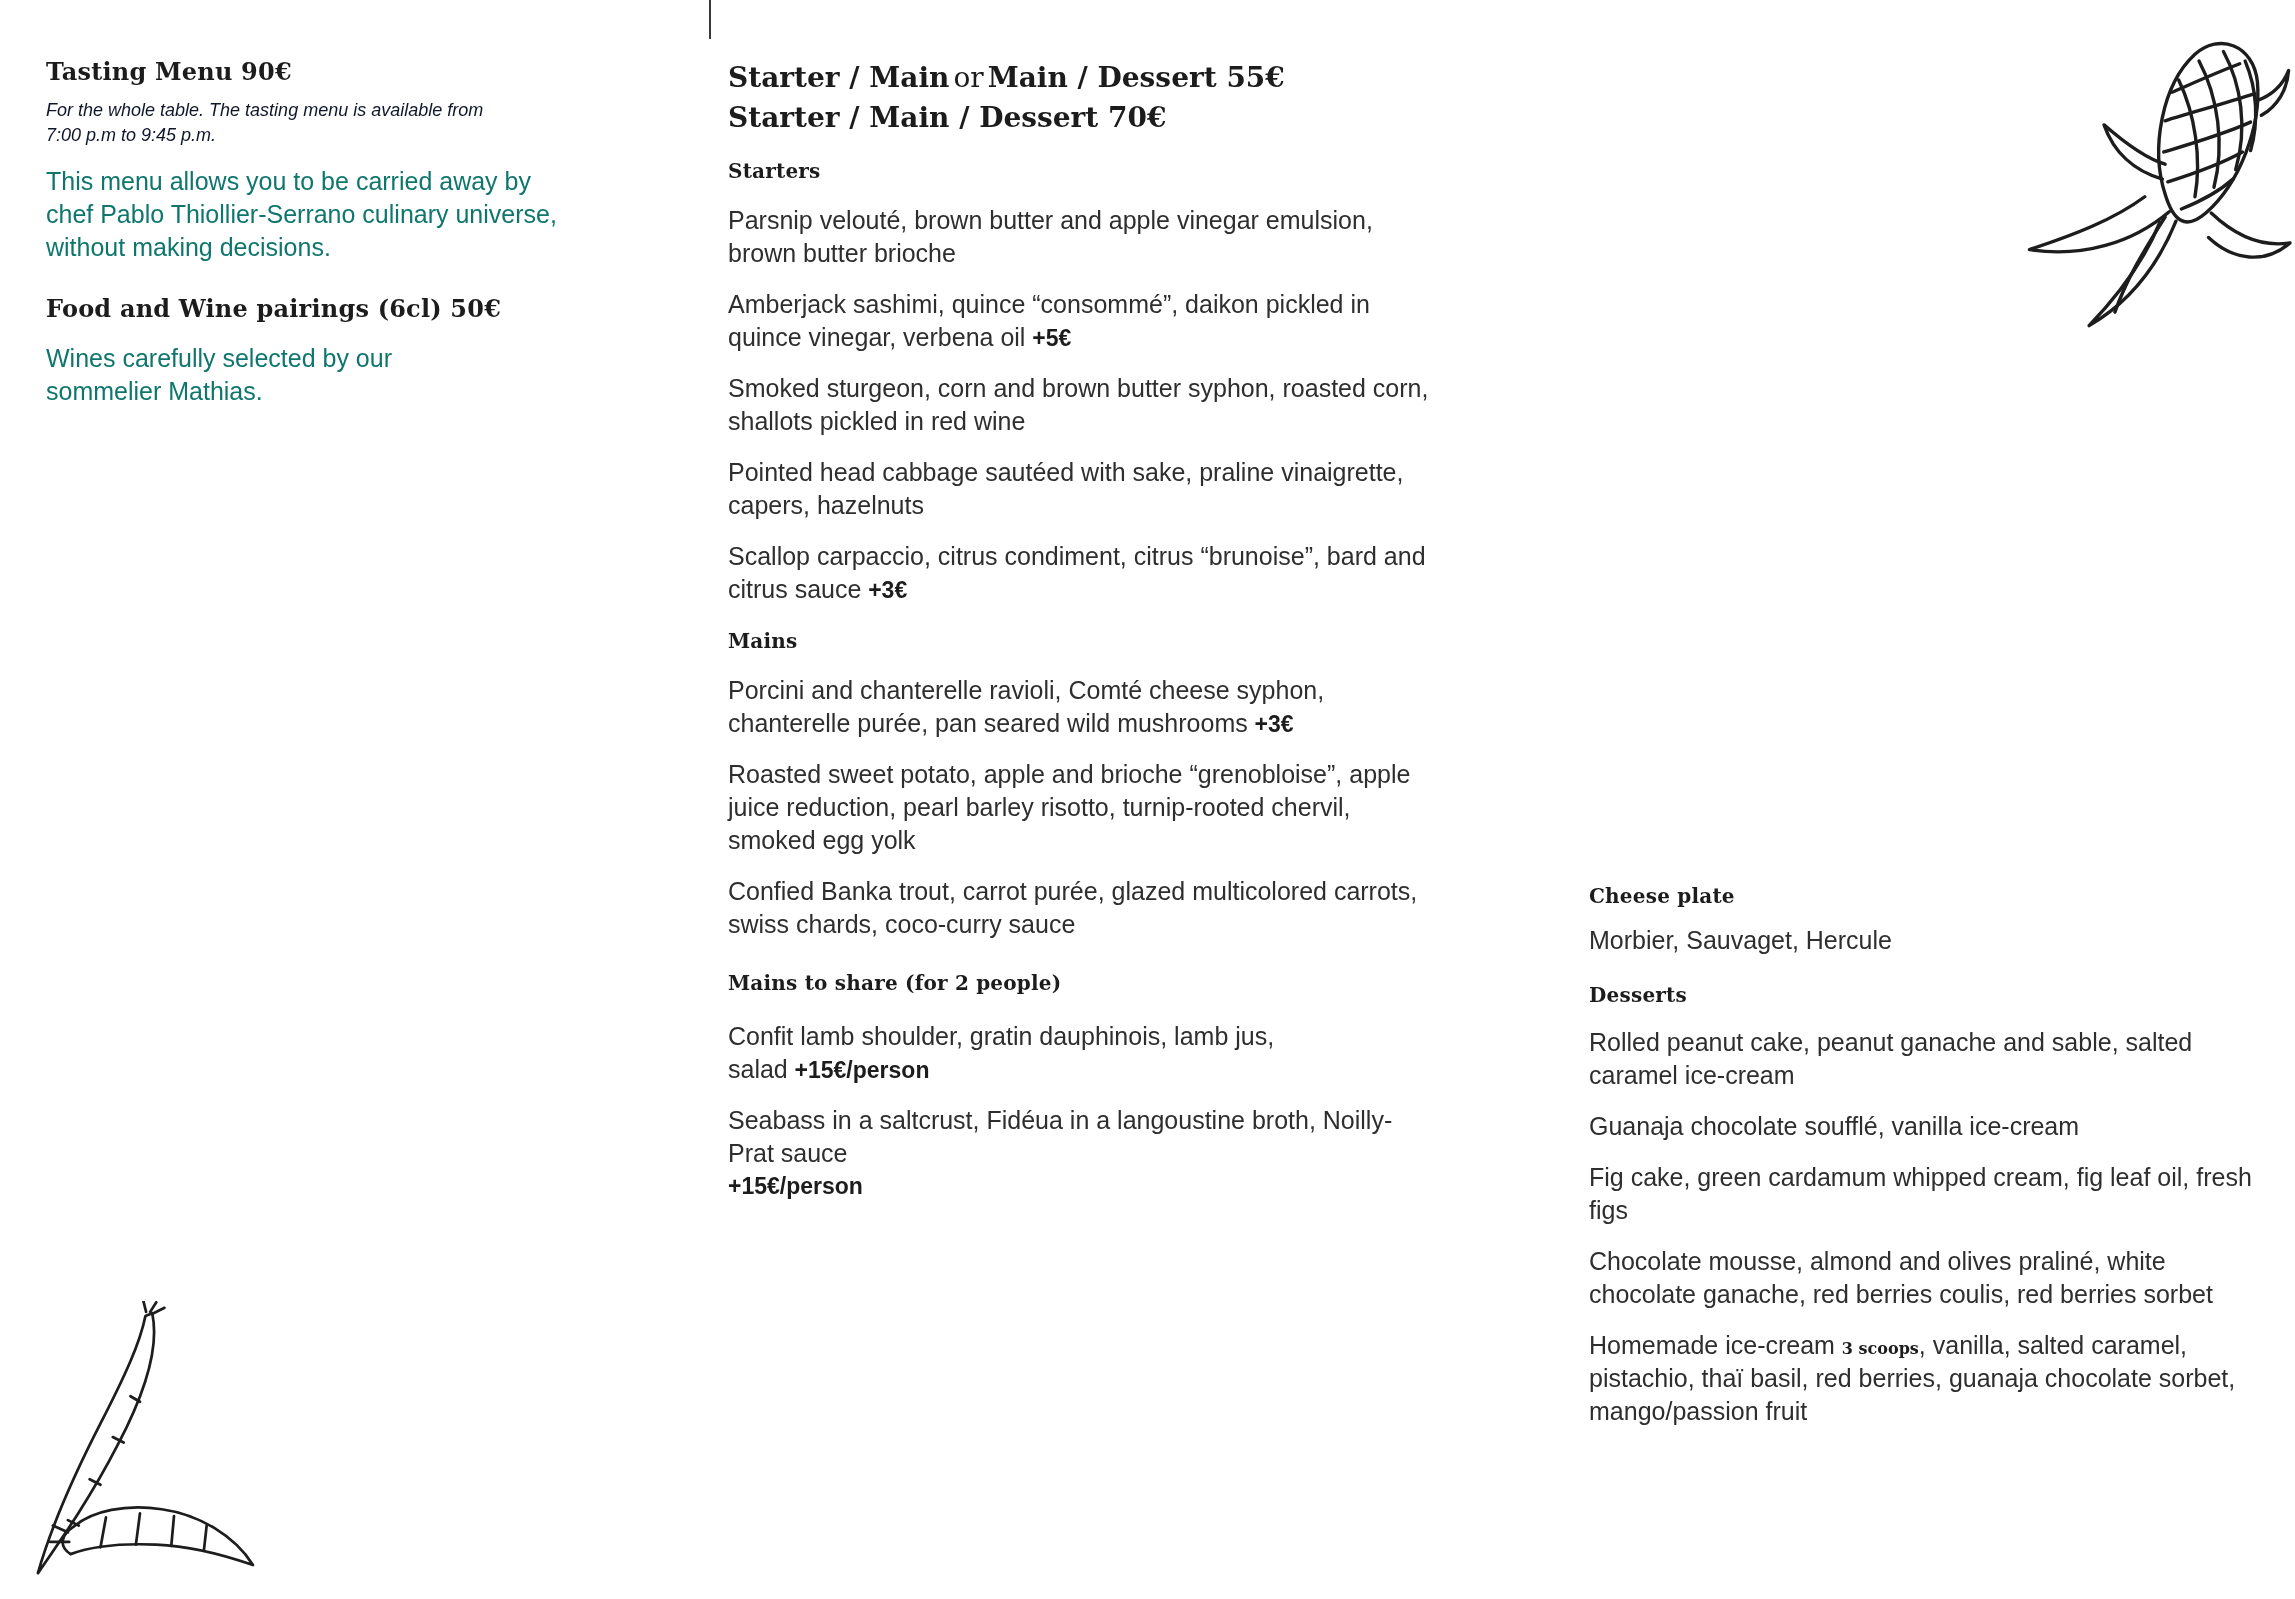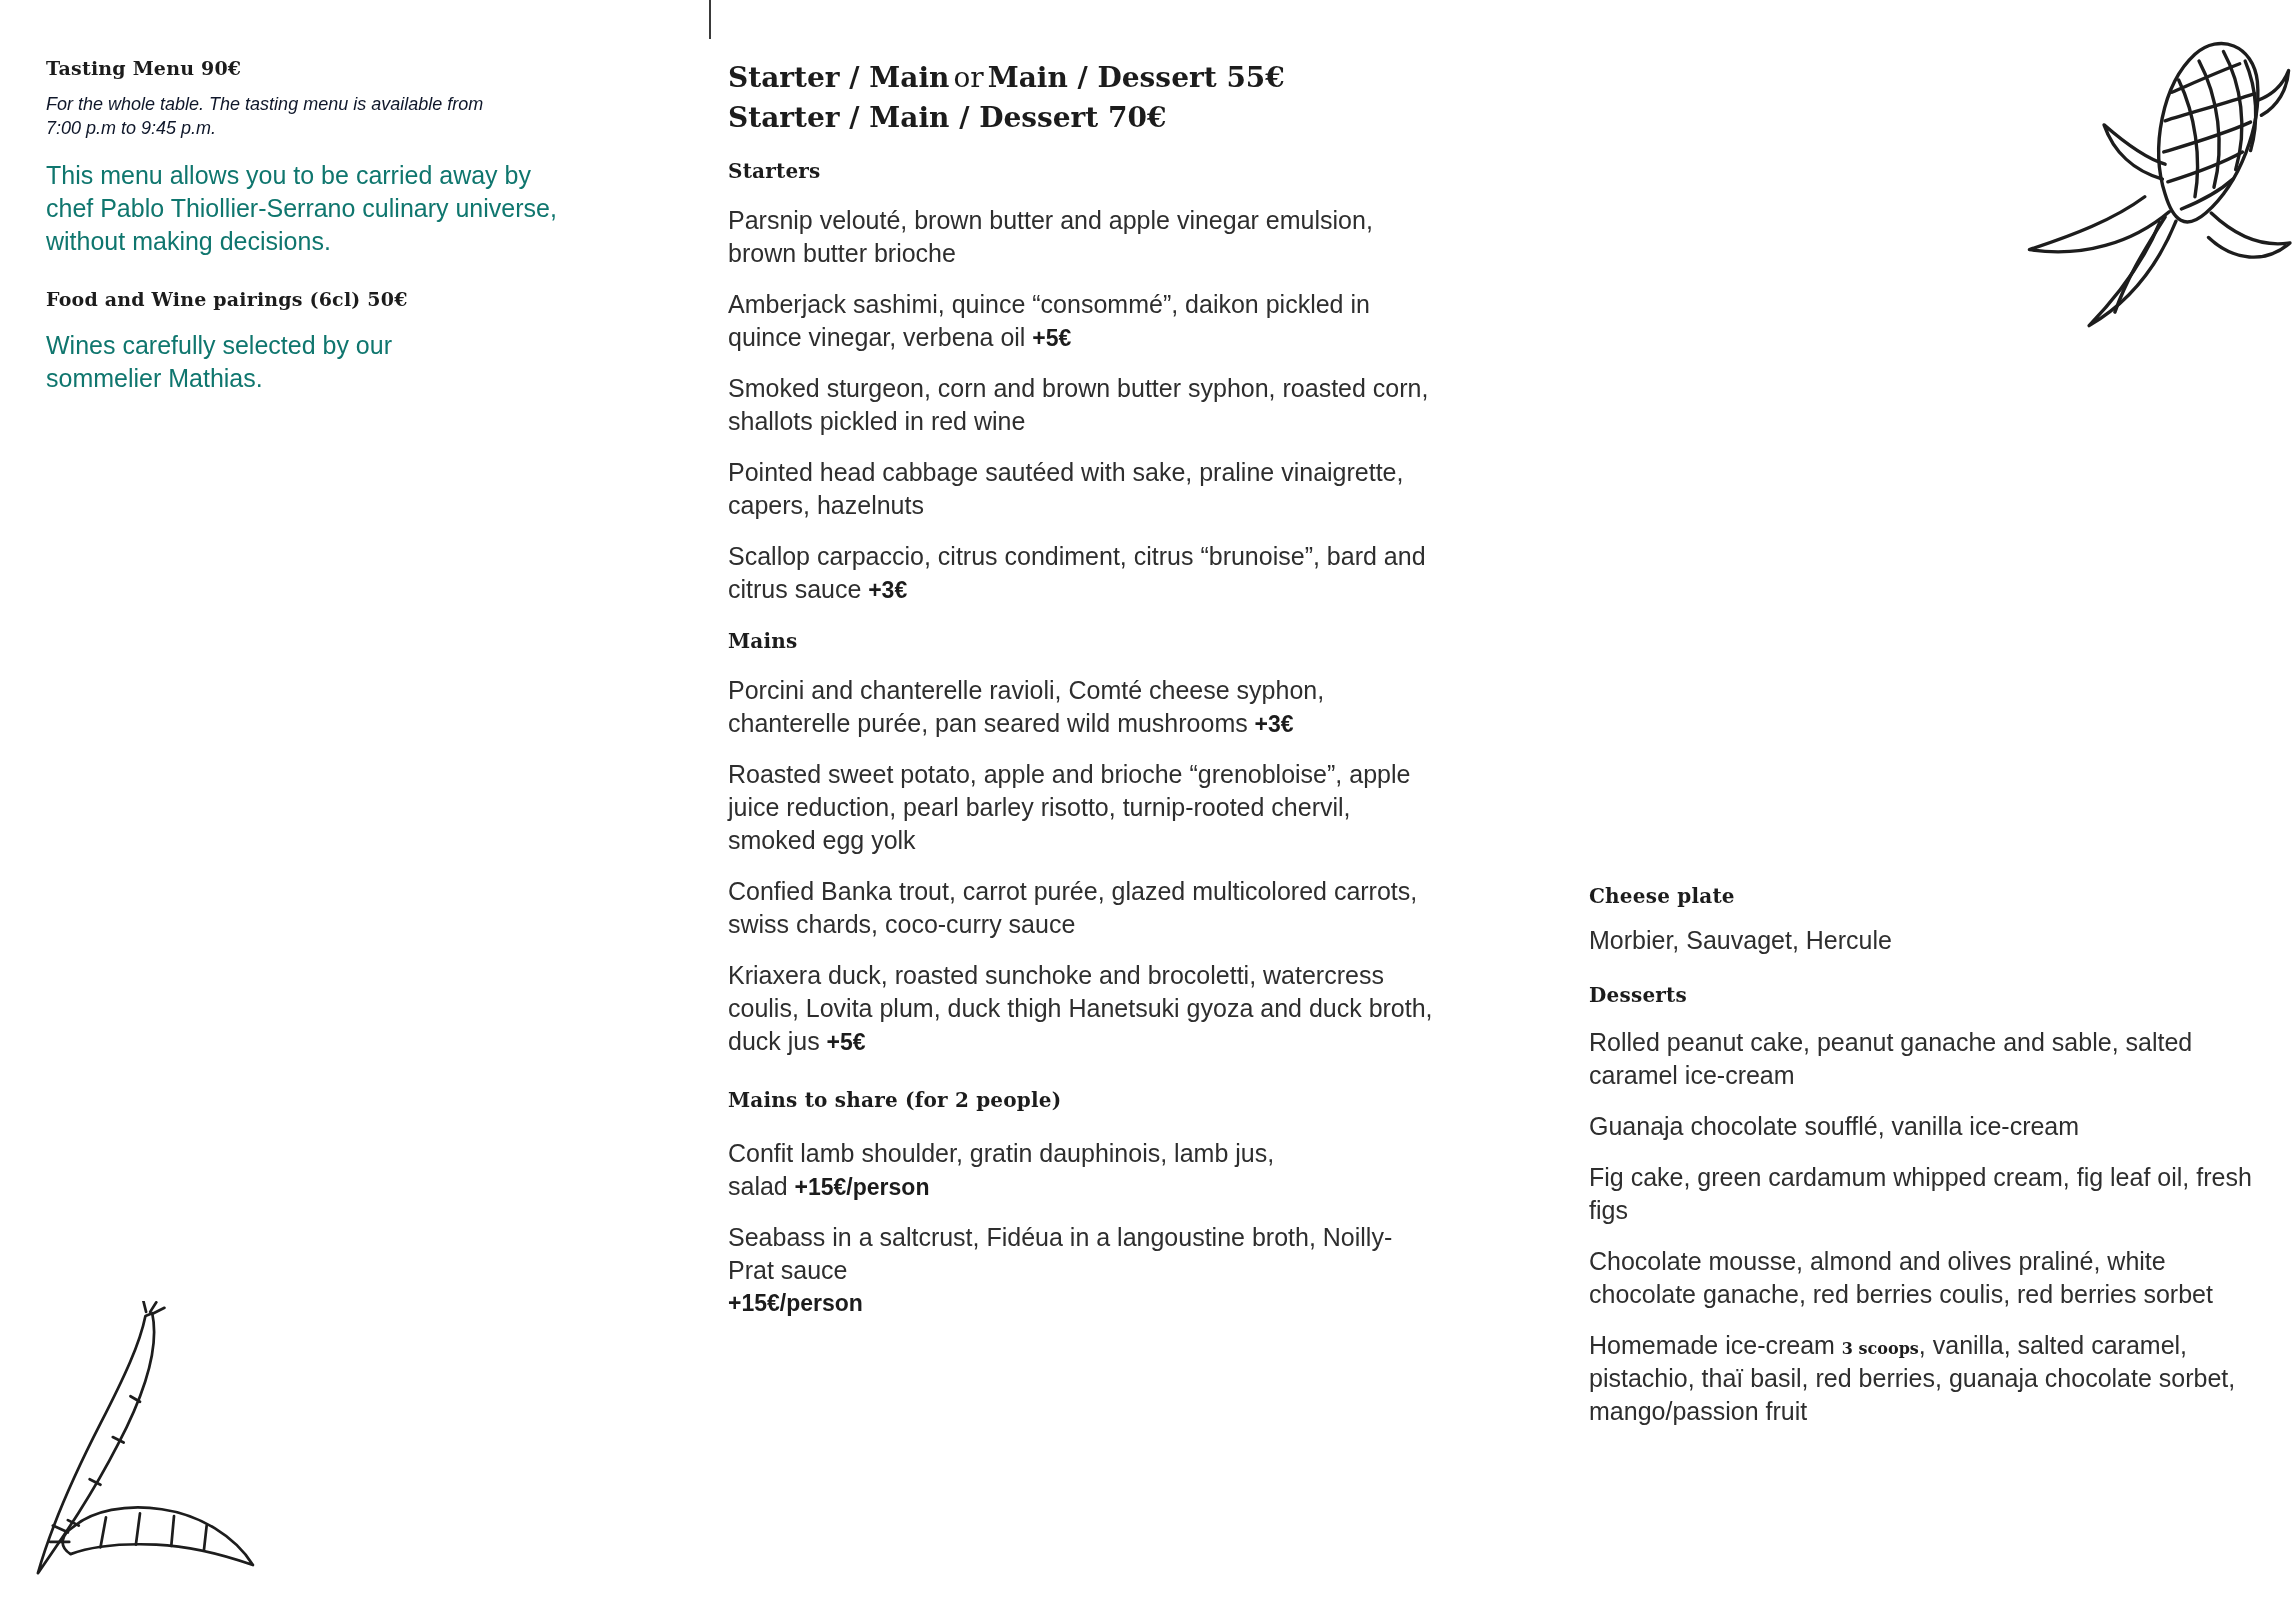--- a/index.html
+++ b/index.html
@@ -14,21 +14,21 @@
 
   .col { position:absolute; }
   .col-left  { left:46px;  top:57px;  width:541px; }
   .col-mid   { left:728px; top:60px; width:707px; }
   .col-right { left:1589px; top:884px; width:687px; }
 
   .heading {
     font-family:"DejaVu Serif", serif; font-weight:bold; color:#1c1c1c;
     letter-spacing:0.2px;
   }
-  .h-lg { font-size:19px; line-height:1.25; }
+  .h-lg { font-size:24px; line-height:1.25; }
   .h-md { font-size:20px; line-height:1.25; }
 
   .formula { font-family:"DejaVu Serif", serif; font-weight:bold; font-size:28px; line-height:1.28; color:#1c1c1c; }
   .formula .or { font-weight:normal; margin:0 4px; }
 
   .note {
     font-style:italic; font-size:18px; line-height:1.38; color:#0f172a;
     margin:10.8px 0 17.6px 0; max-width:447px;
   }
   .body-text { font-size:25px; line-height:1.32; color:#0f766e; }
@@ -81,21 +81,20 @@
     <p class="item"><span>Amberjack sashimi, quince “consommé”, daikon pickled in quince vinegar, verbena oil</span><span class="price">+5€</span></p>
     <p class="item"><span>Smoked sturgeon, corn and brown butter syphon, roasted corn, shallots pickled in red wine</span><span class="price"></span></p>
     <p class="item"><span>Pointed head cabbage sautéed with sake, praline vinaigrette, capers, hazelnuts</span><span class="price"></span></p>
     <p class="item"><span>Scallop carpaccio, citrus condiment, citrus “brunoise”, bard and citrus sauce</span><span class="price">+3€</span></p>
 
     <h3 class="heading h-md">Mains</h3>
 
     <p class="item"><span>Porcini and chanterelle ravioli, Comté cheese syphon, chanterelle purée, pan seared wild mushrooms</span><span class="price">+3€</span></p>
     <p class="item"><span>Roasted sweet potato, apple and brioche “grenobloise”, apple juice reduction, pearl barley risotto, turnip-rooted chervil, smoked egg yolk</span><span class="price"></span></p>
     <p class="item"><span>Confied Banka trout, carrot purée, glazed multicolored carrots, swiss chards, coco-curry sauce</span><span class="price"></span></p>
-    <p class="item"><span>Kriaxera duck, roasted sunchoke and brocoletti, watercress coulis, Lovita plum, duck thigh Hanetsuki gyoza and duck broth, duck jus</span><span class="price">+5€</span></p>
 
     <h3 class="heading h-md share-title">Mains to share (for 2 people)</h3>
 
     <p class="item"><span>Confit lamb shoulder, gratin dauphinois, lamb jus, salad</span><span class="price">+15€/person</span></p>
     <p class="item"><span>Seabass in a saltcrust, Fidéua in a langoustine broth, Noilly-Prat sauce</span><span class="price block">+15€/person</span></p>
   </section>
 
   <section class="col col-right">
     <h3 class="heading h-md">Cheese plate</h3>
     <p class="item cheese-items">Morbier, Sauvaget, Hercule</p>

